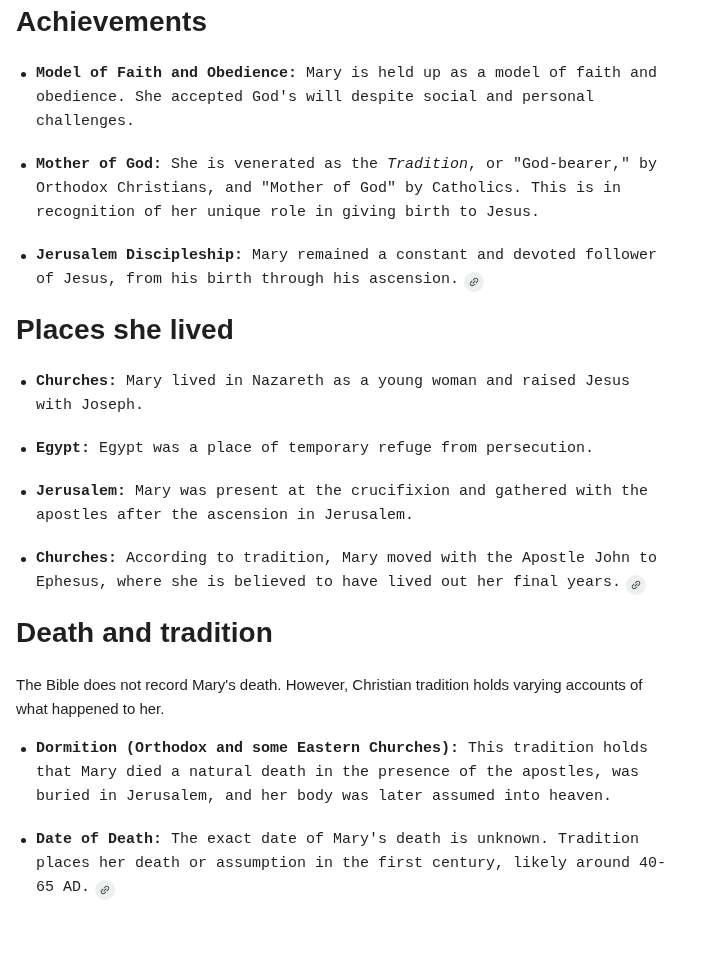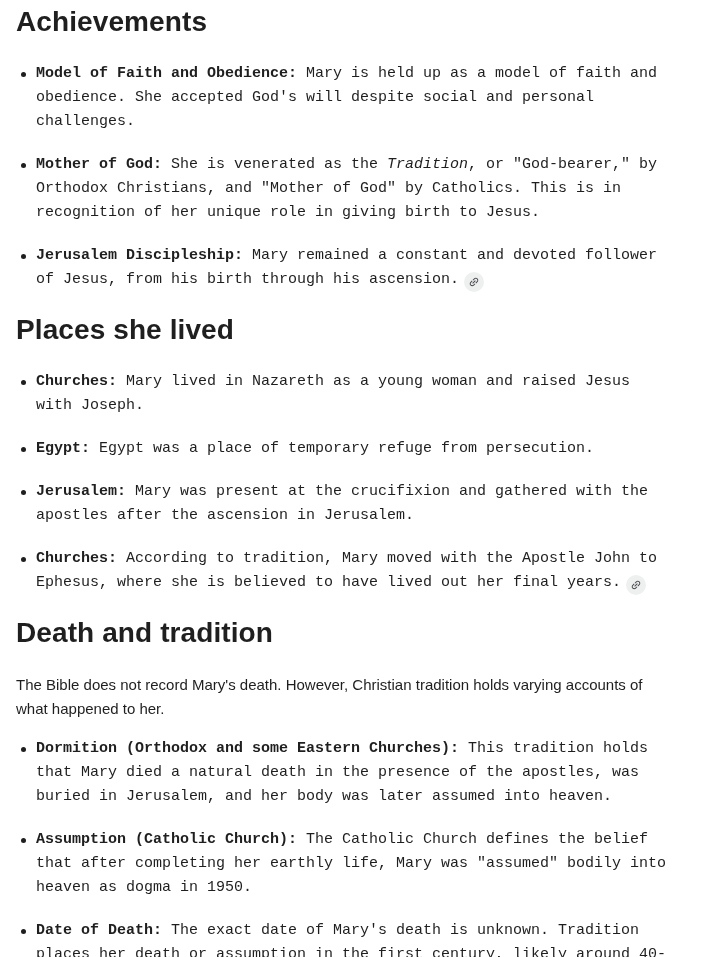--- a/index.html
+++ b/index.html
@@ -76,21 +76,20 @@
               </g>
             </svg>
           </span></li>
       </ul>
     </section>
     <section>
       <h2>Death and tradition</h2>
       <p>The Bible does not record Mary's death. However, Christian tradition holds varying accounts of what happened to her.</p>
       <ul>
         <li><span class="term">Dormition (Orthodox and some Eastern Churches):</span><span> This tradition holds that Mary died a natural death in the presence of the apostles, was buried in Jerusalem, and her body was later assumed into heaven.</span></li>
-        <li><span class="term">Assumption (Catholic Church):</span><span> The Catholic Church defines the belief that after completing her earthly life, Mary was "assumed" bodily into heaven as dogma in 1950.</span></li>
         <li><span class="term">Date of Death:</span><span> The exact date of Mary's death is unknown. Tradition places her death or assumption in the first century, likely around 40-65 AD.</span><span class="chip" role="button">
             <svg width="12" height="12" viewBox="0 0 24 24" aria-hidden="true">
               <g transform="rotate(-45 12 12)">
                 <path fill="currentColor" d="M3.9 12c0-1.71 1.39-3.1 3.1-3.1h4V7H7c-2.76 0-5 2.24-5 5s2.24 5 5 5h4v-1.9H7c-1.71 0-3.1-1.39-3.1-3.1zM8 13h8v-2H8v2zm9-6h-4v1.9h4c1.71 0 3.1 1.39 3.1 3.1s-1.39 3.1-3.1 3.1h-4V17h4c2.76 0 5-2.24 5-5s-2.24-5-5-5z"></path>
               </g>
             </svg>
           </span></li>
       </ul>
     </section>
   </main>

